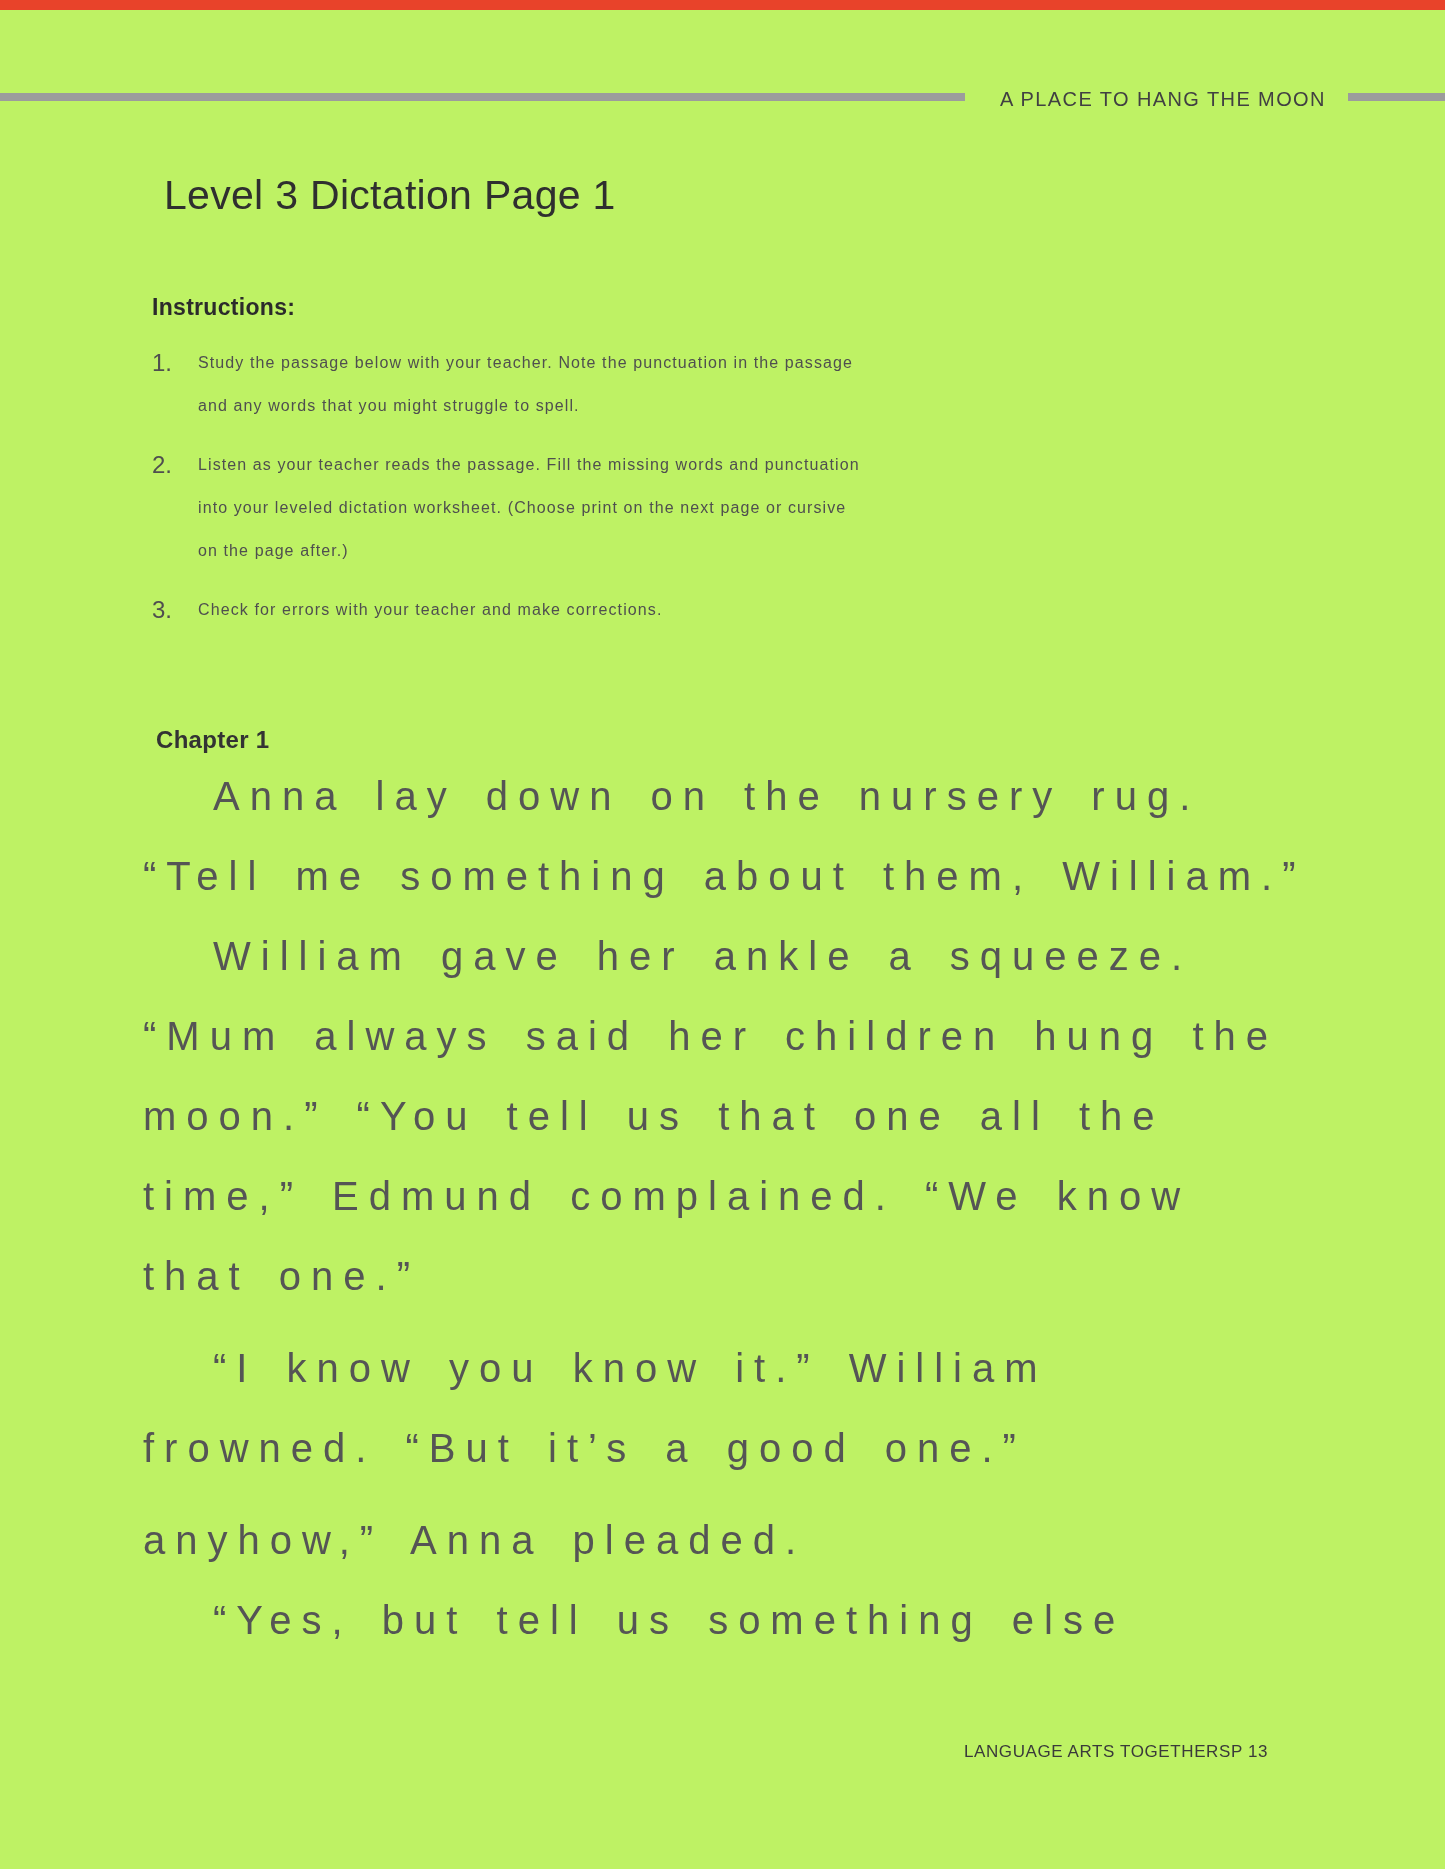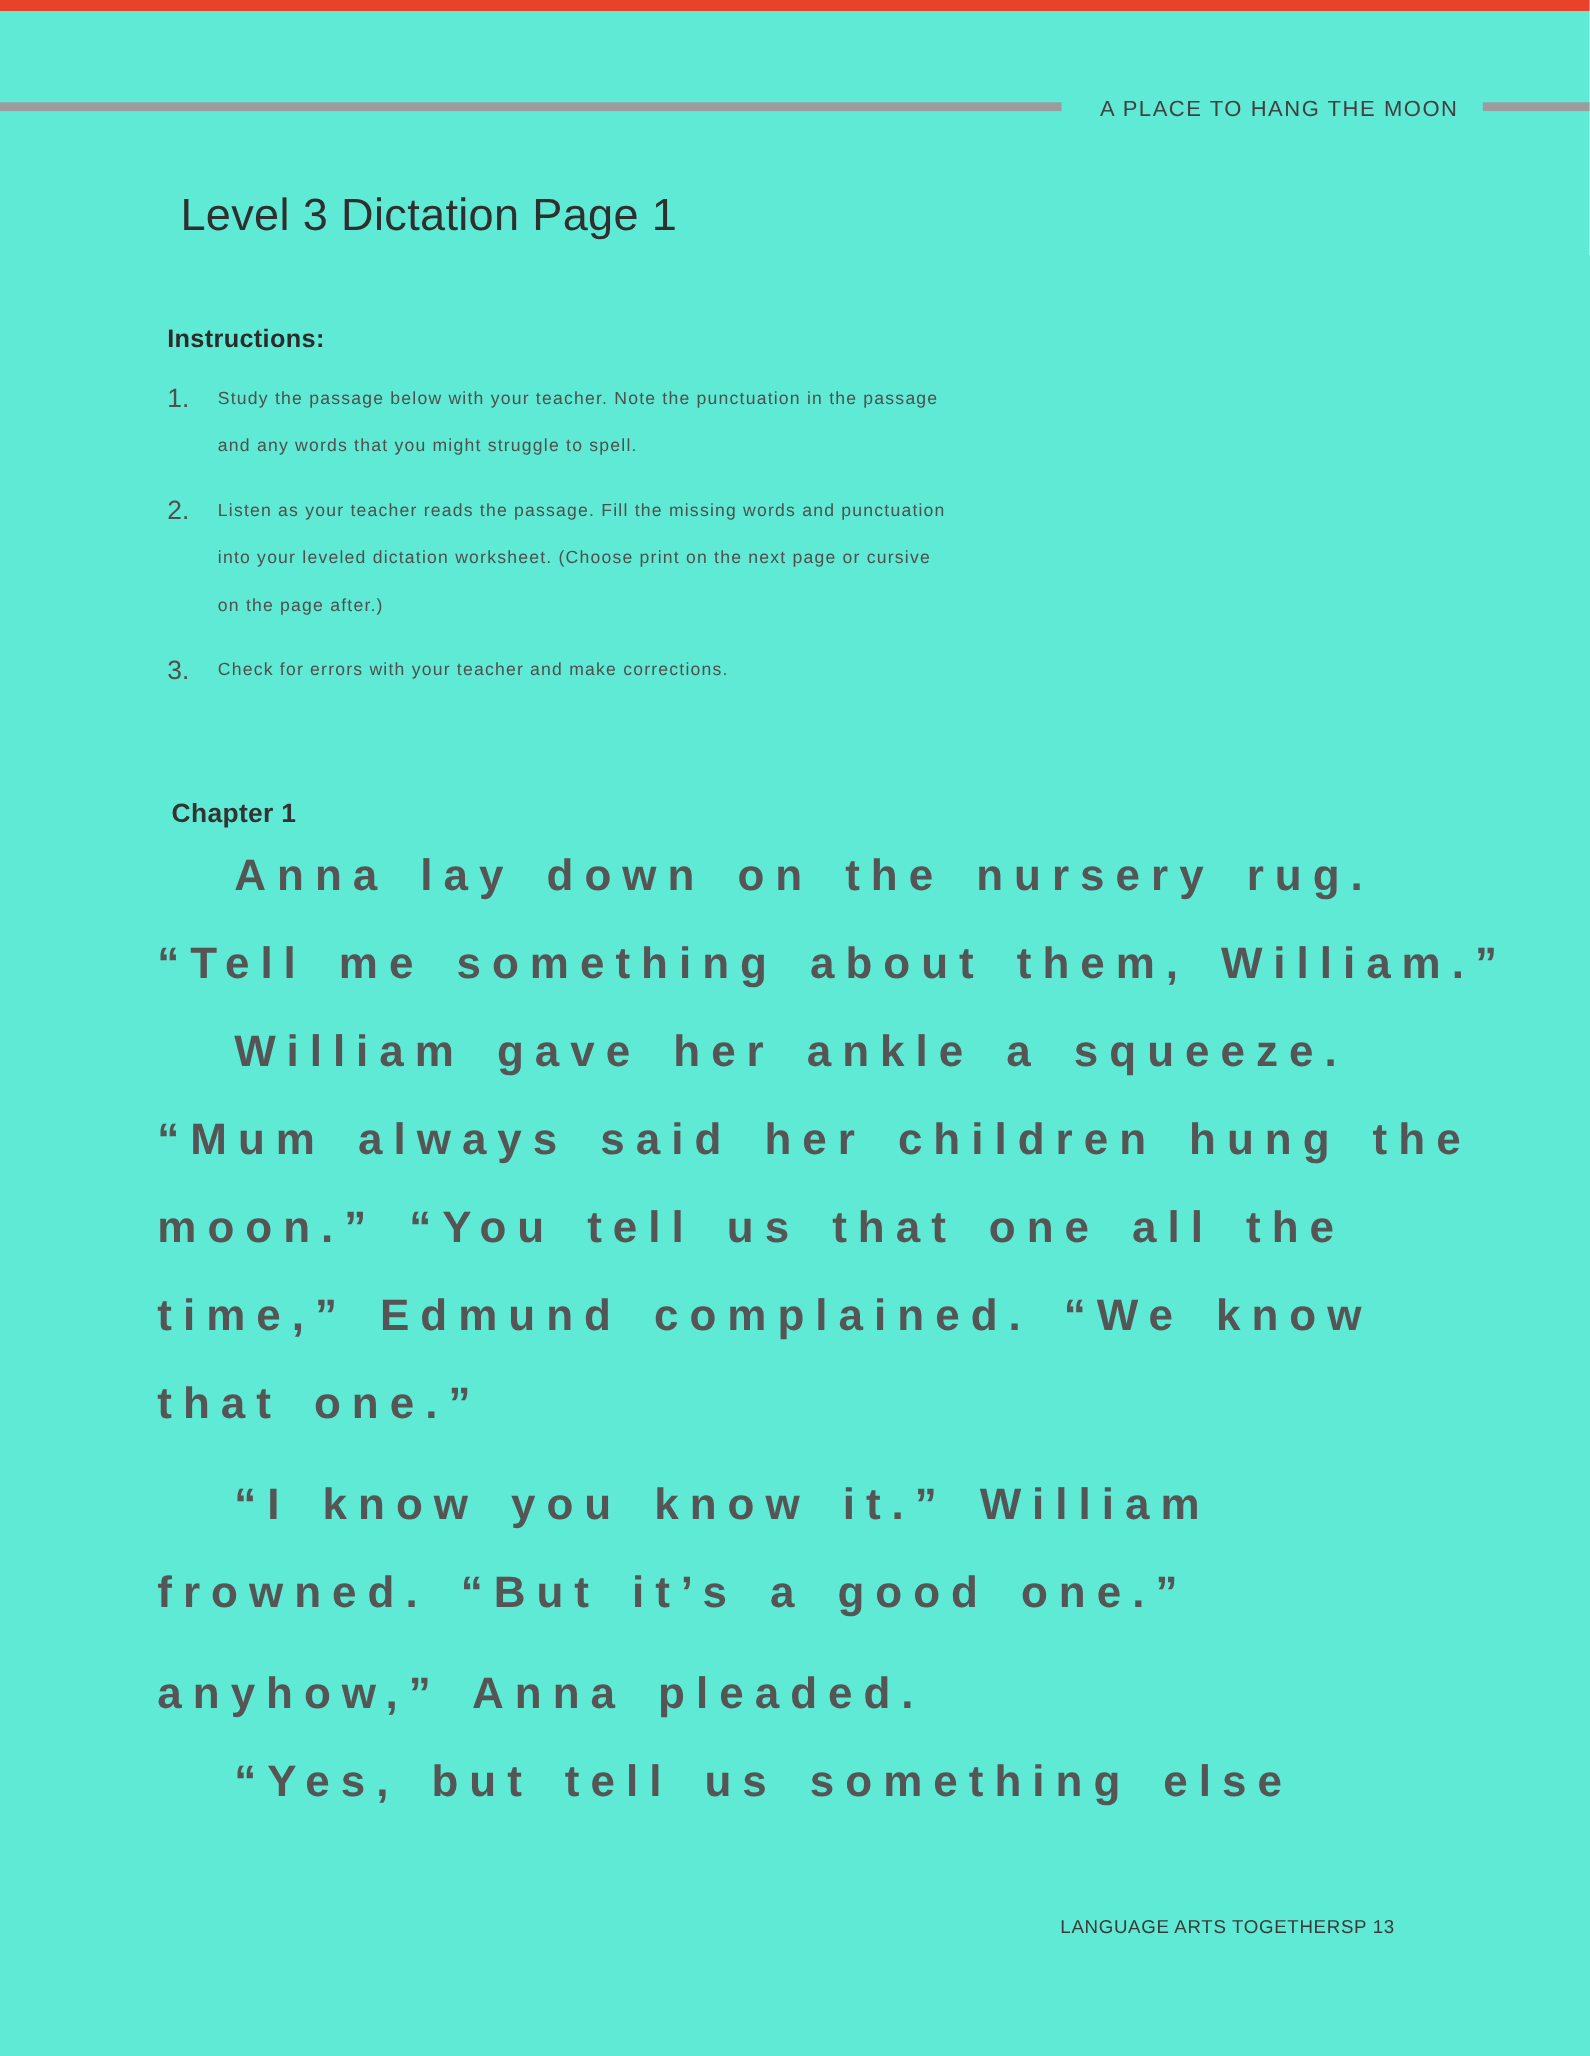--- a/index.html
+++ b/index.html
@@ -3,21 +3,21 @@
 <meta charset="utf-8">
 <style>
   * { margin: 0; padding: 0; box-sizing: border-box; }
   html, body { background: #ffffff; }
   body {
     width: 1445px; height: 1869px;
     position: relative;
     font-family: "Liberation Sans", sans-serif;
     overflow: hidden;
   }
-  .page { position: absolute; inset: 0; background: #5eead4; }
+  .page { position: absolute; inset: 0; background: #bef264; }
 
   
   .accent-bar {
     position: absolute; top: 0; left: 0; right: 0; height: 10px;
     background: #e8432a;
   }
 
   
   .page-header {
     position: absolute; top: 85px; left: 0; right: 0; height: 24px;
@@ -65,21 +65,20 @@
   }
 
   
   .passage { position: absolute; left: 143px; top: 756px; width: 1200px; }
   .passage-paragraph { margin: 0; }
   .passage-paragraph.spaced { margin-top: 12px; }
   .passage-line {
     font-size: 40px; line-height: 80px;
     color: #555555; letter-spacing: 10px; word-spacing: 8px;
     white-space: nowrap;
-    font-weight: bold;
   }
   .passage-line.indent { padding-left: 70px; }
 
   
   .page-footer {
     position: absolute; left: 152px; top: 1742px; width: 1116px;
     display: flex; justify-content: flex-end; align-items: baseline;
   }
   .footer-brand, .footer-page-number {
     font-size: 17px; color: #3a3a3a; letter-spacing: 0.6px;

